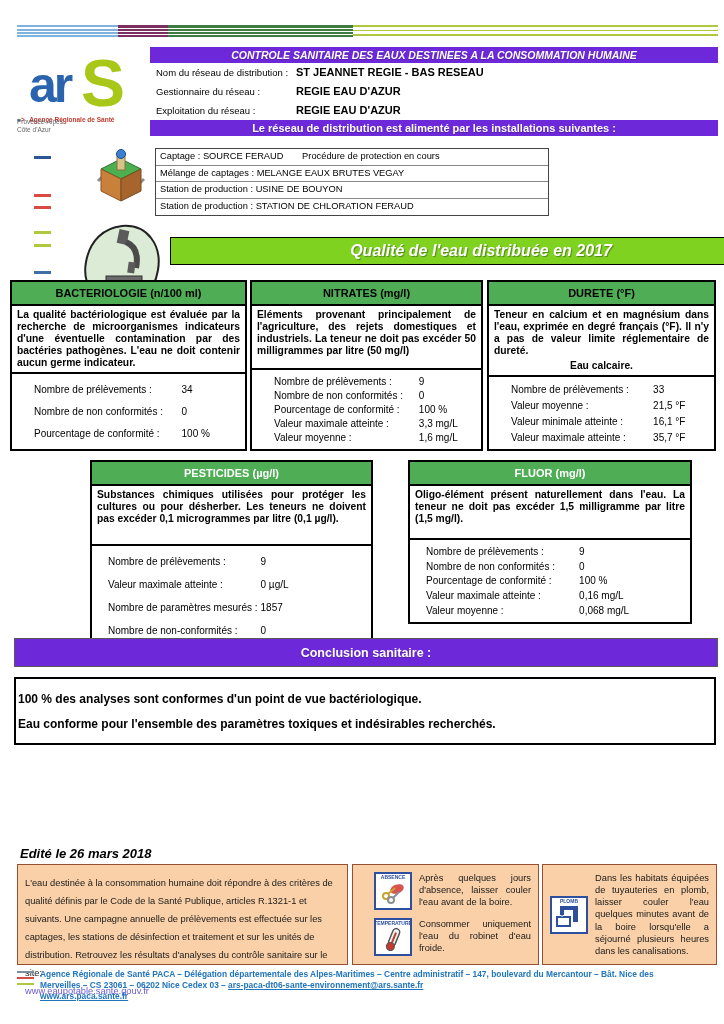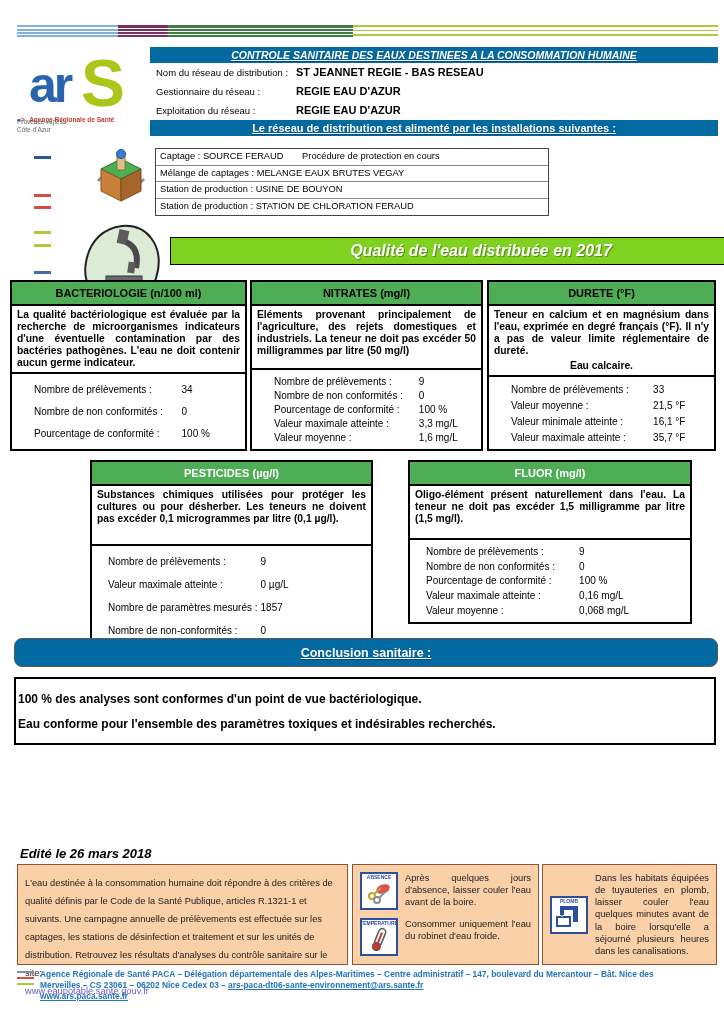--- a/index.html
+++ b/index.html
@@ -9,24 +9,23 @@
   }
   .abs{position:absolute;}
   
   .strip{height:12px;}
   .strip-blue{background:repeating-linear-gradient(180deg,#7FB2DC 0 2px,#ffffff 2px 3.5px);}
   .strip-purple{background:repeating-linear-gradient(180deg,#7B2F5F 0 2.5px,#ffffff 2.5px 3.5px);}
   .strip-green{background:repeating-linear-gradient(180deg,#3E7C44 0 2.5px,#ffffff 2.5px 3.5px);}
   .strip-lime{background:repeating-linear-gradient(180deg,#AFC93C 0 1.5px,#ffffff 1.5px 4.5px);}
   
   .banner{
-    background:#0369a1;color:#fff;font-weight:bold;text-align:center;
+    background:#6d28d9;color:#fff;font-weight:bold;text-align:center;
     display:flex;align-items:center;justify-content:center;
     text-shadow:0 1px 1px rgba(0,0,0,.25);
-    text-decoration:underline;
   }
   .banner.italic{font-style:italic;}
   .quality-banner{
     background:#80D221;border:1px solid #000;color:#fff;font-weight:bold;font-style:italic;
     font-size:16px;display:flex;align-items:center;justify-content:center;
     text-shadow:1px 1px 1px rgba(0,0,0,.35);
   }
   
   .logo-ar{font-weight:bold;font-size:50px;color:#2A64AE;letter-spacing:-3px;line-height:1;}
   .logo-s{font-weight:bold;font-size:66px;color:#A8C718;line-height:1;}
@@ -65,21 +64,21 @@
   
   .conclusion-banner{font-size:12.5px;border:1px solid #5a5a5a;}
   .conclusion-box{border:2px solid #000;box-sizing:border-box;padding:13px 2px;}
   .conclusion-line{font-size:12px;font-weight:bold;margin-bottom:11px;}
   
   .edited{font-size:13px;font-weight:bold;font-style:italic;}
   
   .peach{background:#F9D0A7;border:1.5px solid #96502F;box-sizing:border-box;padding:7px 7px;}
   .peach-text{font-size:9.3px;line-height:1.3;text-align:justify;color:#1a1a1a;}
   .peach-link{color:#6A5ACD;text-decoration:none;font-size:9.3px;cursor:pointer;}
-  .advice-row{display:flex;margin-bottom:8px;}
+  .advice-row{display:flex;margin-bottom:8px;margin-left:14px;}
   .advice-text{font-size:9.3px;line-height:1.3;text-align:justify;color:#1a1a1a;margin-left:7px;}
   .icon-box{
     flex:0 0 38px;width:38px;height:38px;background:#fff;border:2px solid #2E4E9E;box-sizing:border-box;
     display:flex;flex-direction:column;align-items:center;overflow:hidden;
   }
   .icon-label{font-size:5px;font-weight:bold;color:#2E4E9E;line-height:7px;white-space:nowrap;}
   .plomb-wrap{display:flex;align-items:center;}
   
   .footer-text{font-size:8.4px;font-weight:bold;color:#2175BC;line-height:1.3;}
   .footer-link{text-decoration:underline;color:#2175BC;cursor:pointer;}
@@ -308,21 +307,21 @@
           <span class="stat-l">Valeur maximale atteinte :</span>
           <span class="stat-v">0,16 mg/L</span>
         </div>
       <div class="stat">
           <span class="stat-l">Valeur moyenne :</span>
           <span class="stat-v">0,068 mg/L</span>
         </div>
     </div>
   </div>
 
-  <div class="abs banner conclusion-banner" style="left:14px;top:638px;width:702px;height:27px;border-radius:8px;">Conclusion sanitaire :</div>
+  <div class="abs banner conclusion-banner" style="left:14px;top:638px;width:702px;height:27px;">Conclusion sanitaire :</div>
   <div class="abs conclusion-box" style="left:14px;top:677px;width:702px;height:68px;">
     <div class="conclusion-line">100 % des analyses sont conformes d'un point de vue bactériologique.</div>
     <div class="conclusion-line">Eau conforme pour l'ensemble des paramètres toxiques et indésirables recherchés.</div>
   </div>
 
   <div class="abs edited" style="left:20px;top:846px;">Edité le 26 mars 2018</div>
 
   <div class="abs peach" style="left:17px;top:864px;width:331px;height:101px;">
     <span class="peach-text">L'eau destinée à la consommation humaine doit répondre à des critères de qualité définis par le Code de la Santé Publique, articles R.1321-1 et suivants. Une campagne annuelle de prélèvements est effectuée sur les captages, les stations de désinfection et traitement et sur les unités de distribution. Retrouvez les résultats d'analyses du contrôle sanitaire sur le site:</span>
     <div><a class="peach-link">www.eaupotable.sante.gouv.fr</a></div>

